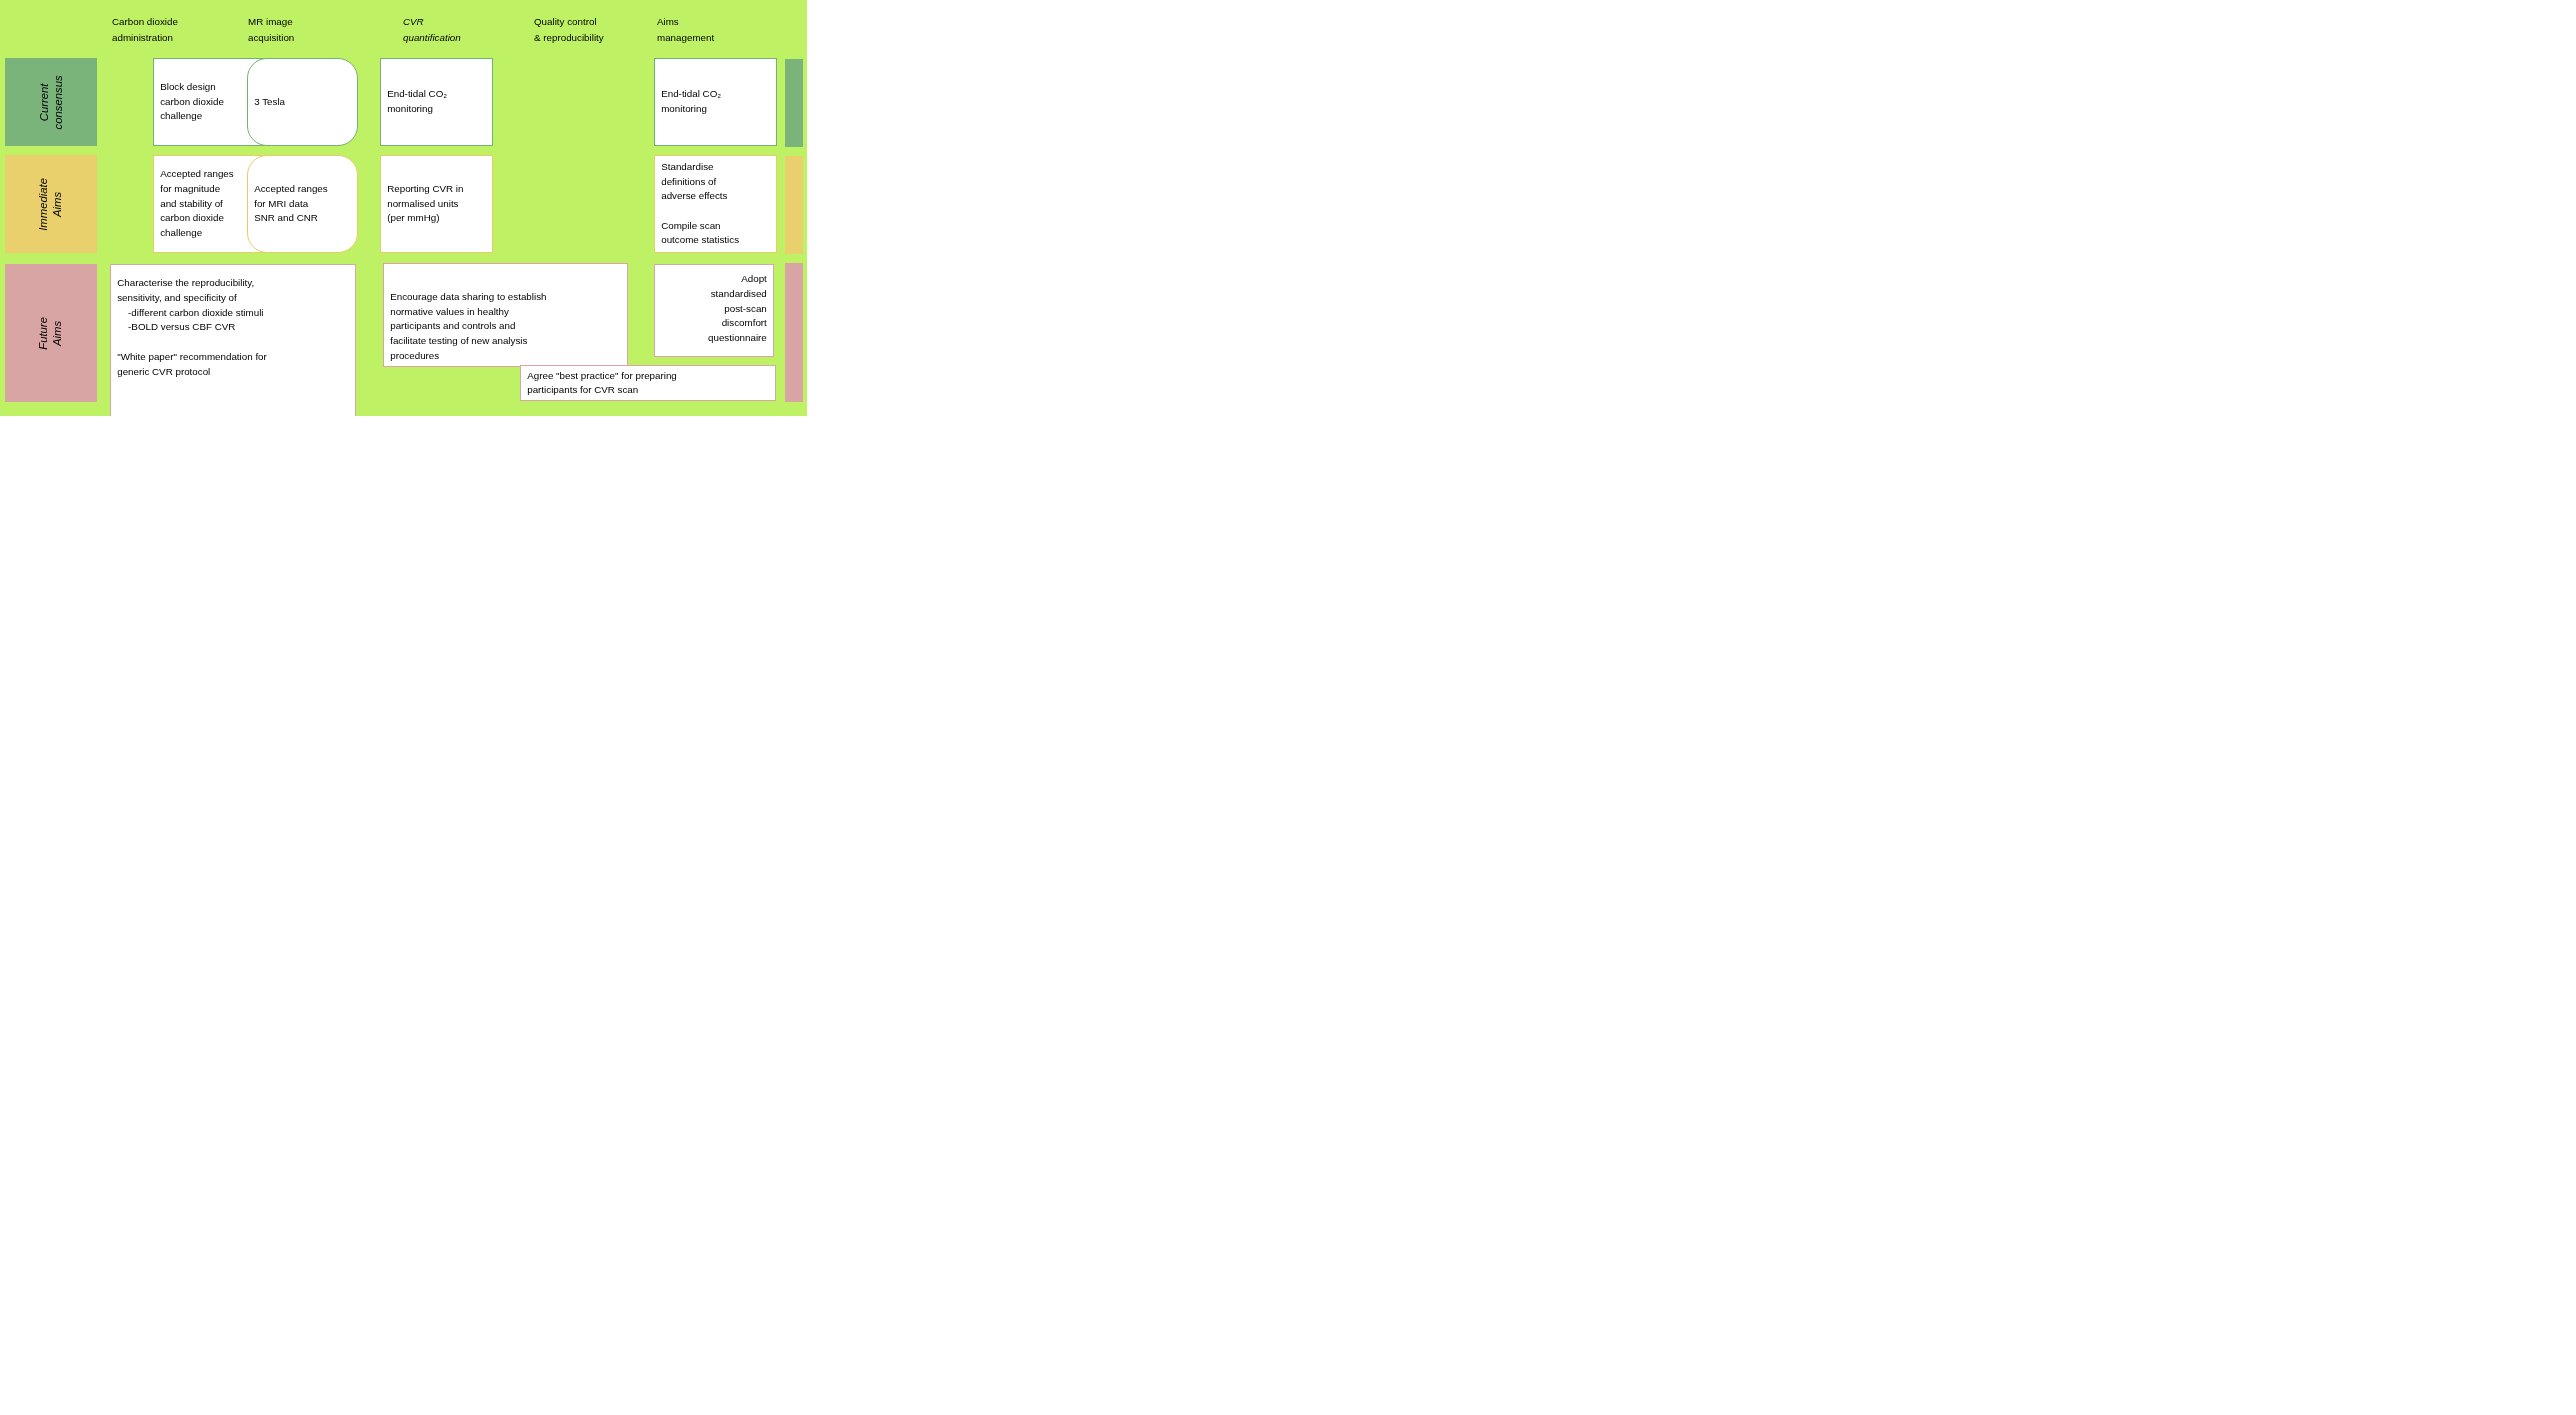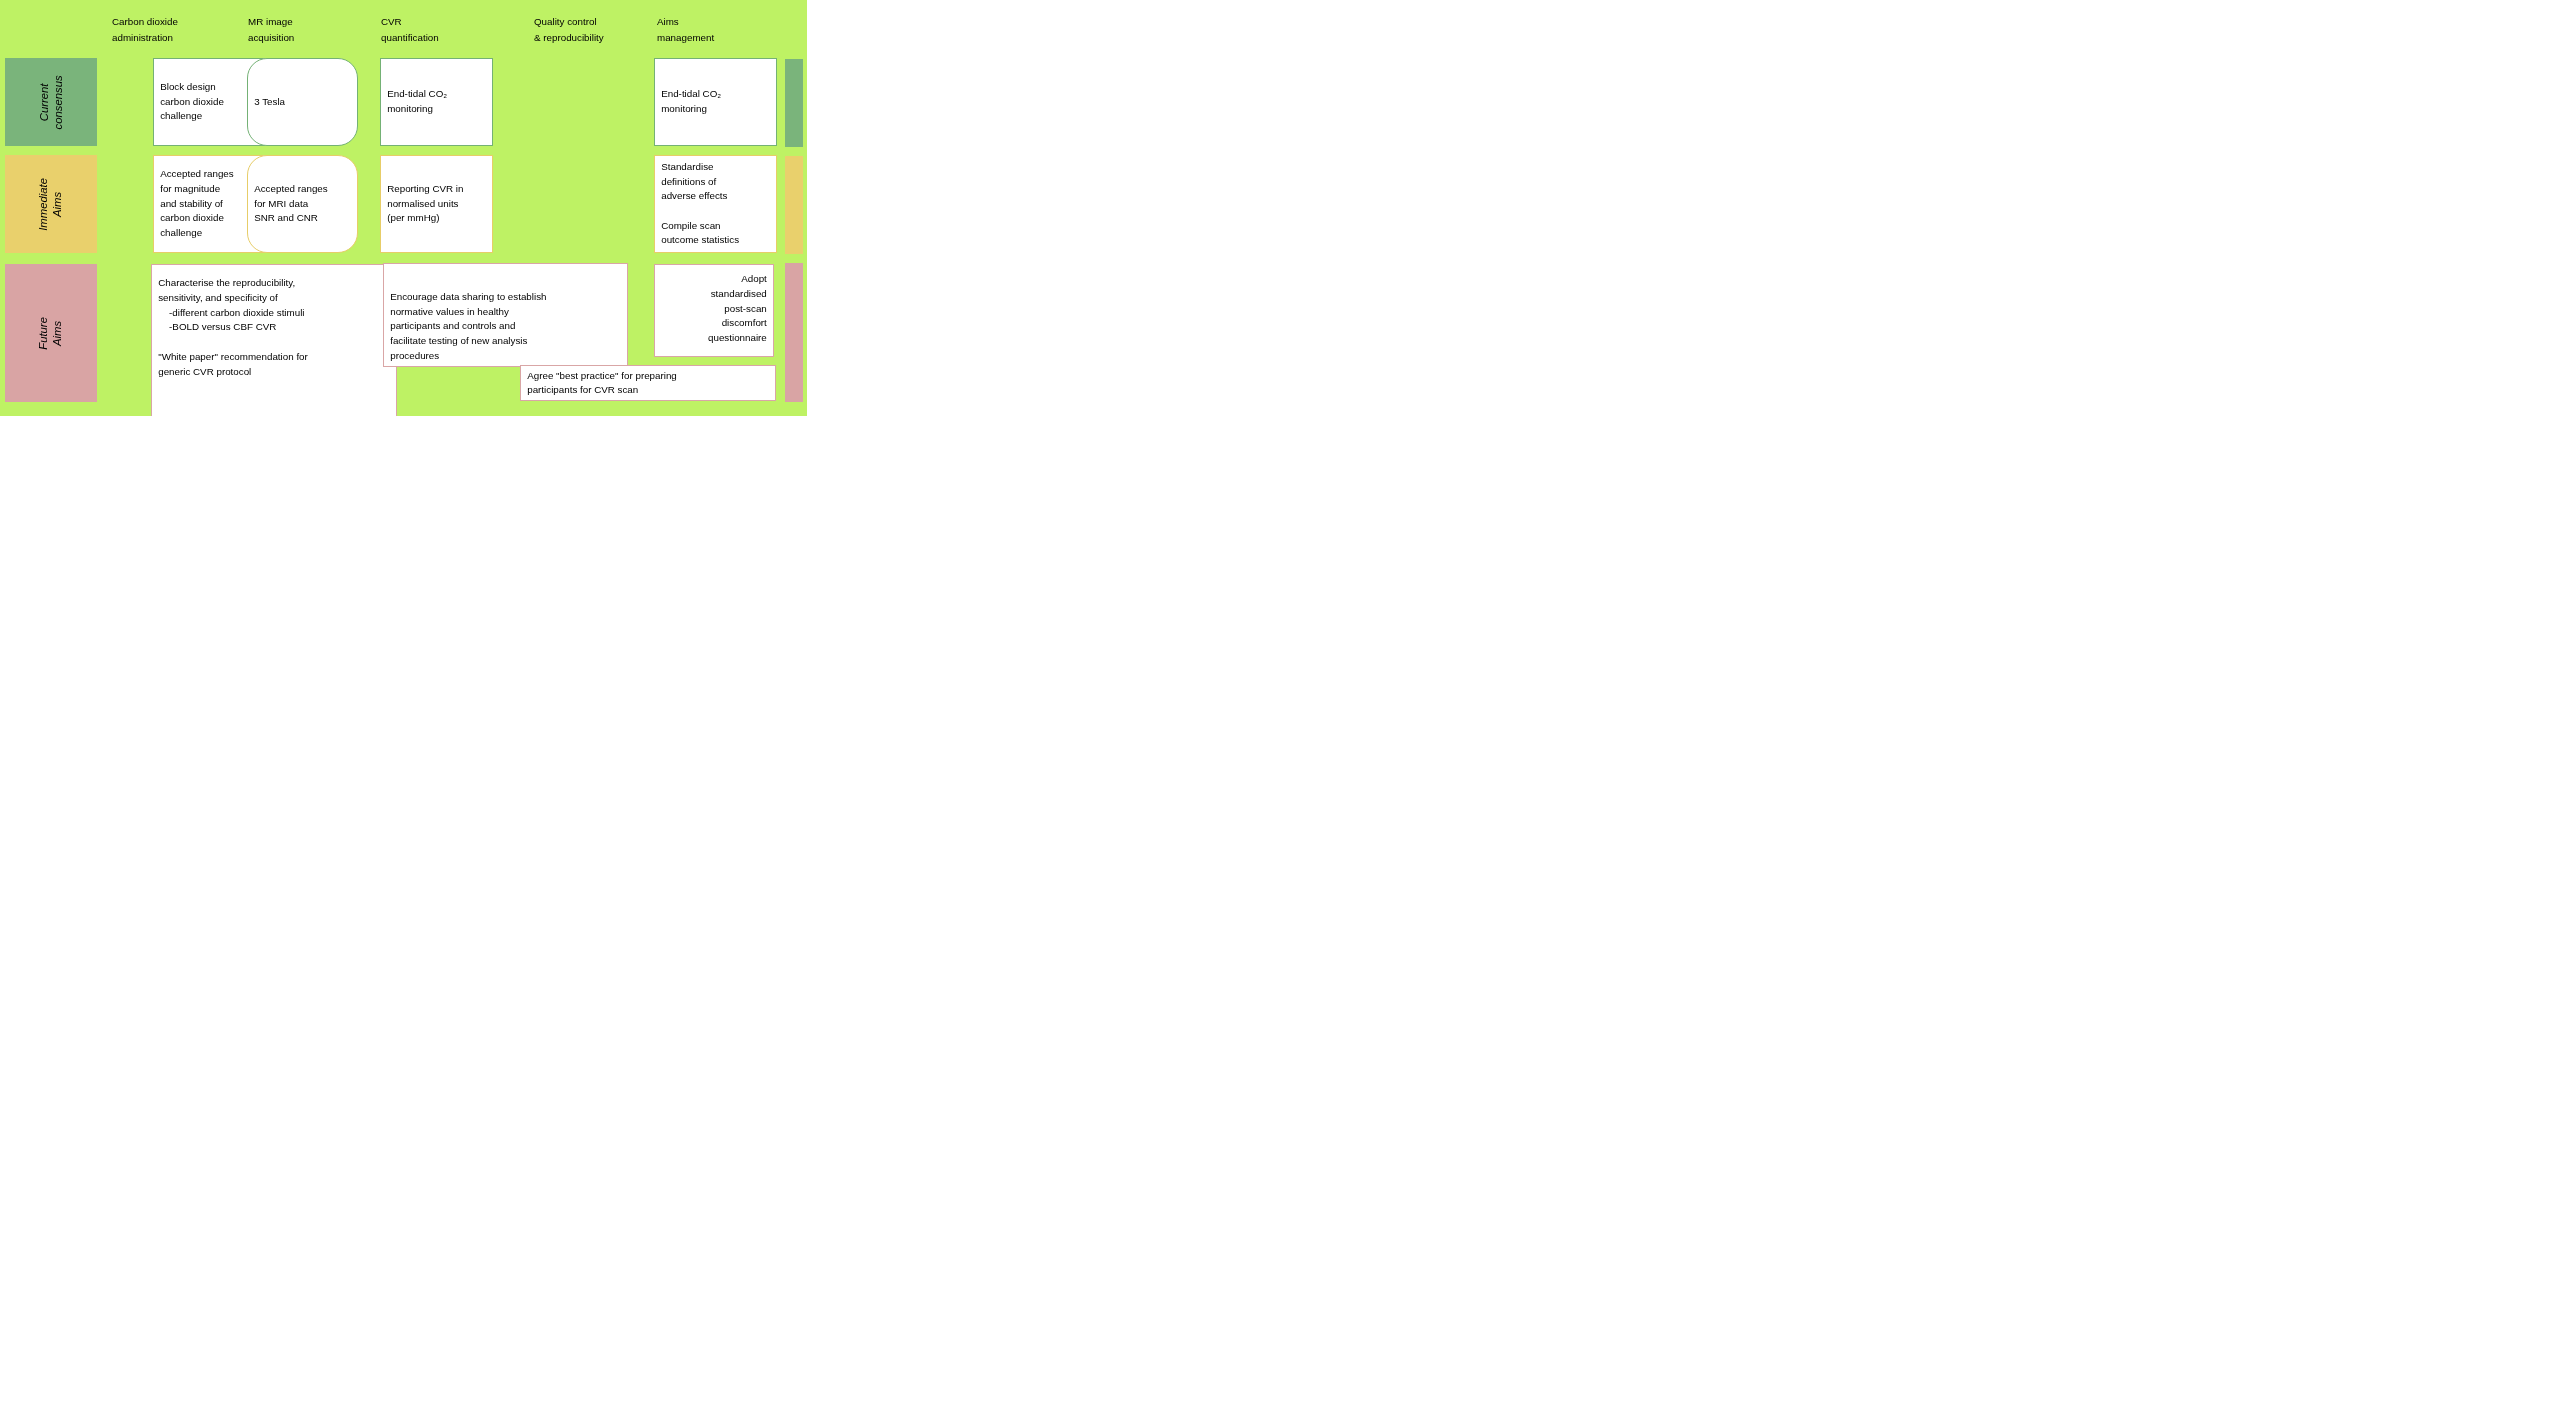--- a/index.html
+++ b/index.html
@@ -12,21 +12,21 @@
     color:#000;
     overflow:hidden;
   }
   .col-header{
     position:absolute;
     top:14px;
     font-size:9.8px;
     line-height:16px;
     white-space:pre-line;
   }
-  .hdr1{left:112px;} .hdr2{left:248px;} .hdr3{left:381px;} .hdr4{left:534px;} .hdr5{left:657px;}
+  .hdr1{left:112px;} .hdr2{left:248px;} .hdr3{left:403px;font-style:italic;} .hdr4{left:534px;} .hdr5{left:657px;}
 
   .sidebar{
     position:absolute;
     left:4.6px;
     width:92px;
     display:flex;
     align-items:center;
     justify-content:center;
   }
   .sidebar .rot{
@@ -66,21 +66,21 @@
   .r1{top:58px;height:88px;}
   
   .r2{top:155px;height:98px;}
   
   .c1{left:110px;width:112px;margin-left:43px;}
   .c2{left:247px;width:111px;border-radius:20px;}
   .c3{left:380px;width:113px;}
   .c5{left:654px;width:123px;}
 
   
-  .bx-wide{left:110px;width:246px;top:264px;height:172px;padding-top:11.3px;margin-left:41px;}
+  .bx-wide{left:110px;width:246px;top:264px;height:172px;padding-top:11.3px;}
   .bx-share{left:383px;width:245px;top:263px;height:104px;padding-top:26px;}
   .bx-adopt{left:654px;width:120px;top:264px;height:93px;padding-top:7.2px;text-align:right;}
   .bx-agree{left:520px;width:256px;top:365px;height:36px;padding-top:2.6px;padding-bottom:2.6px;}
 </style>
 </head>
 <body>
 
 <div class="canvas">
 
   <div class="col-header hdr1">Carbon dioxide

